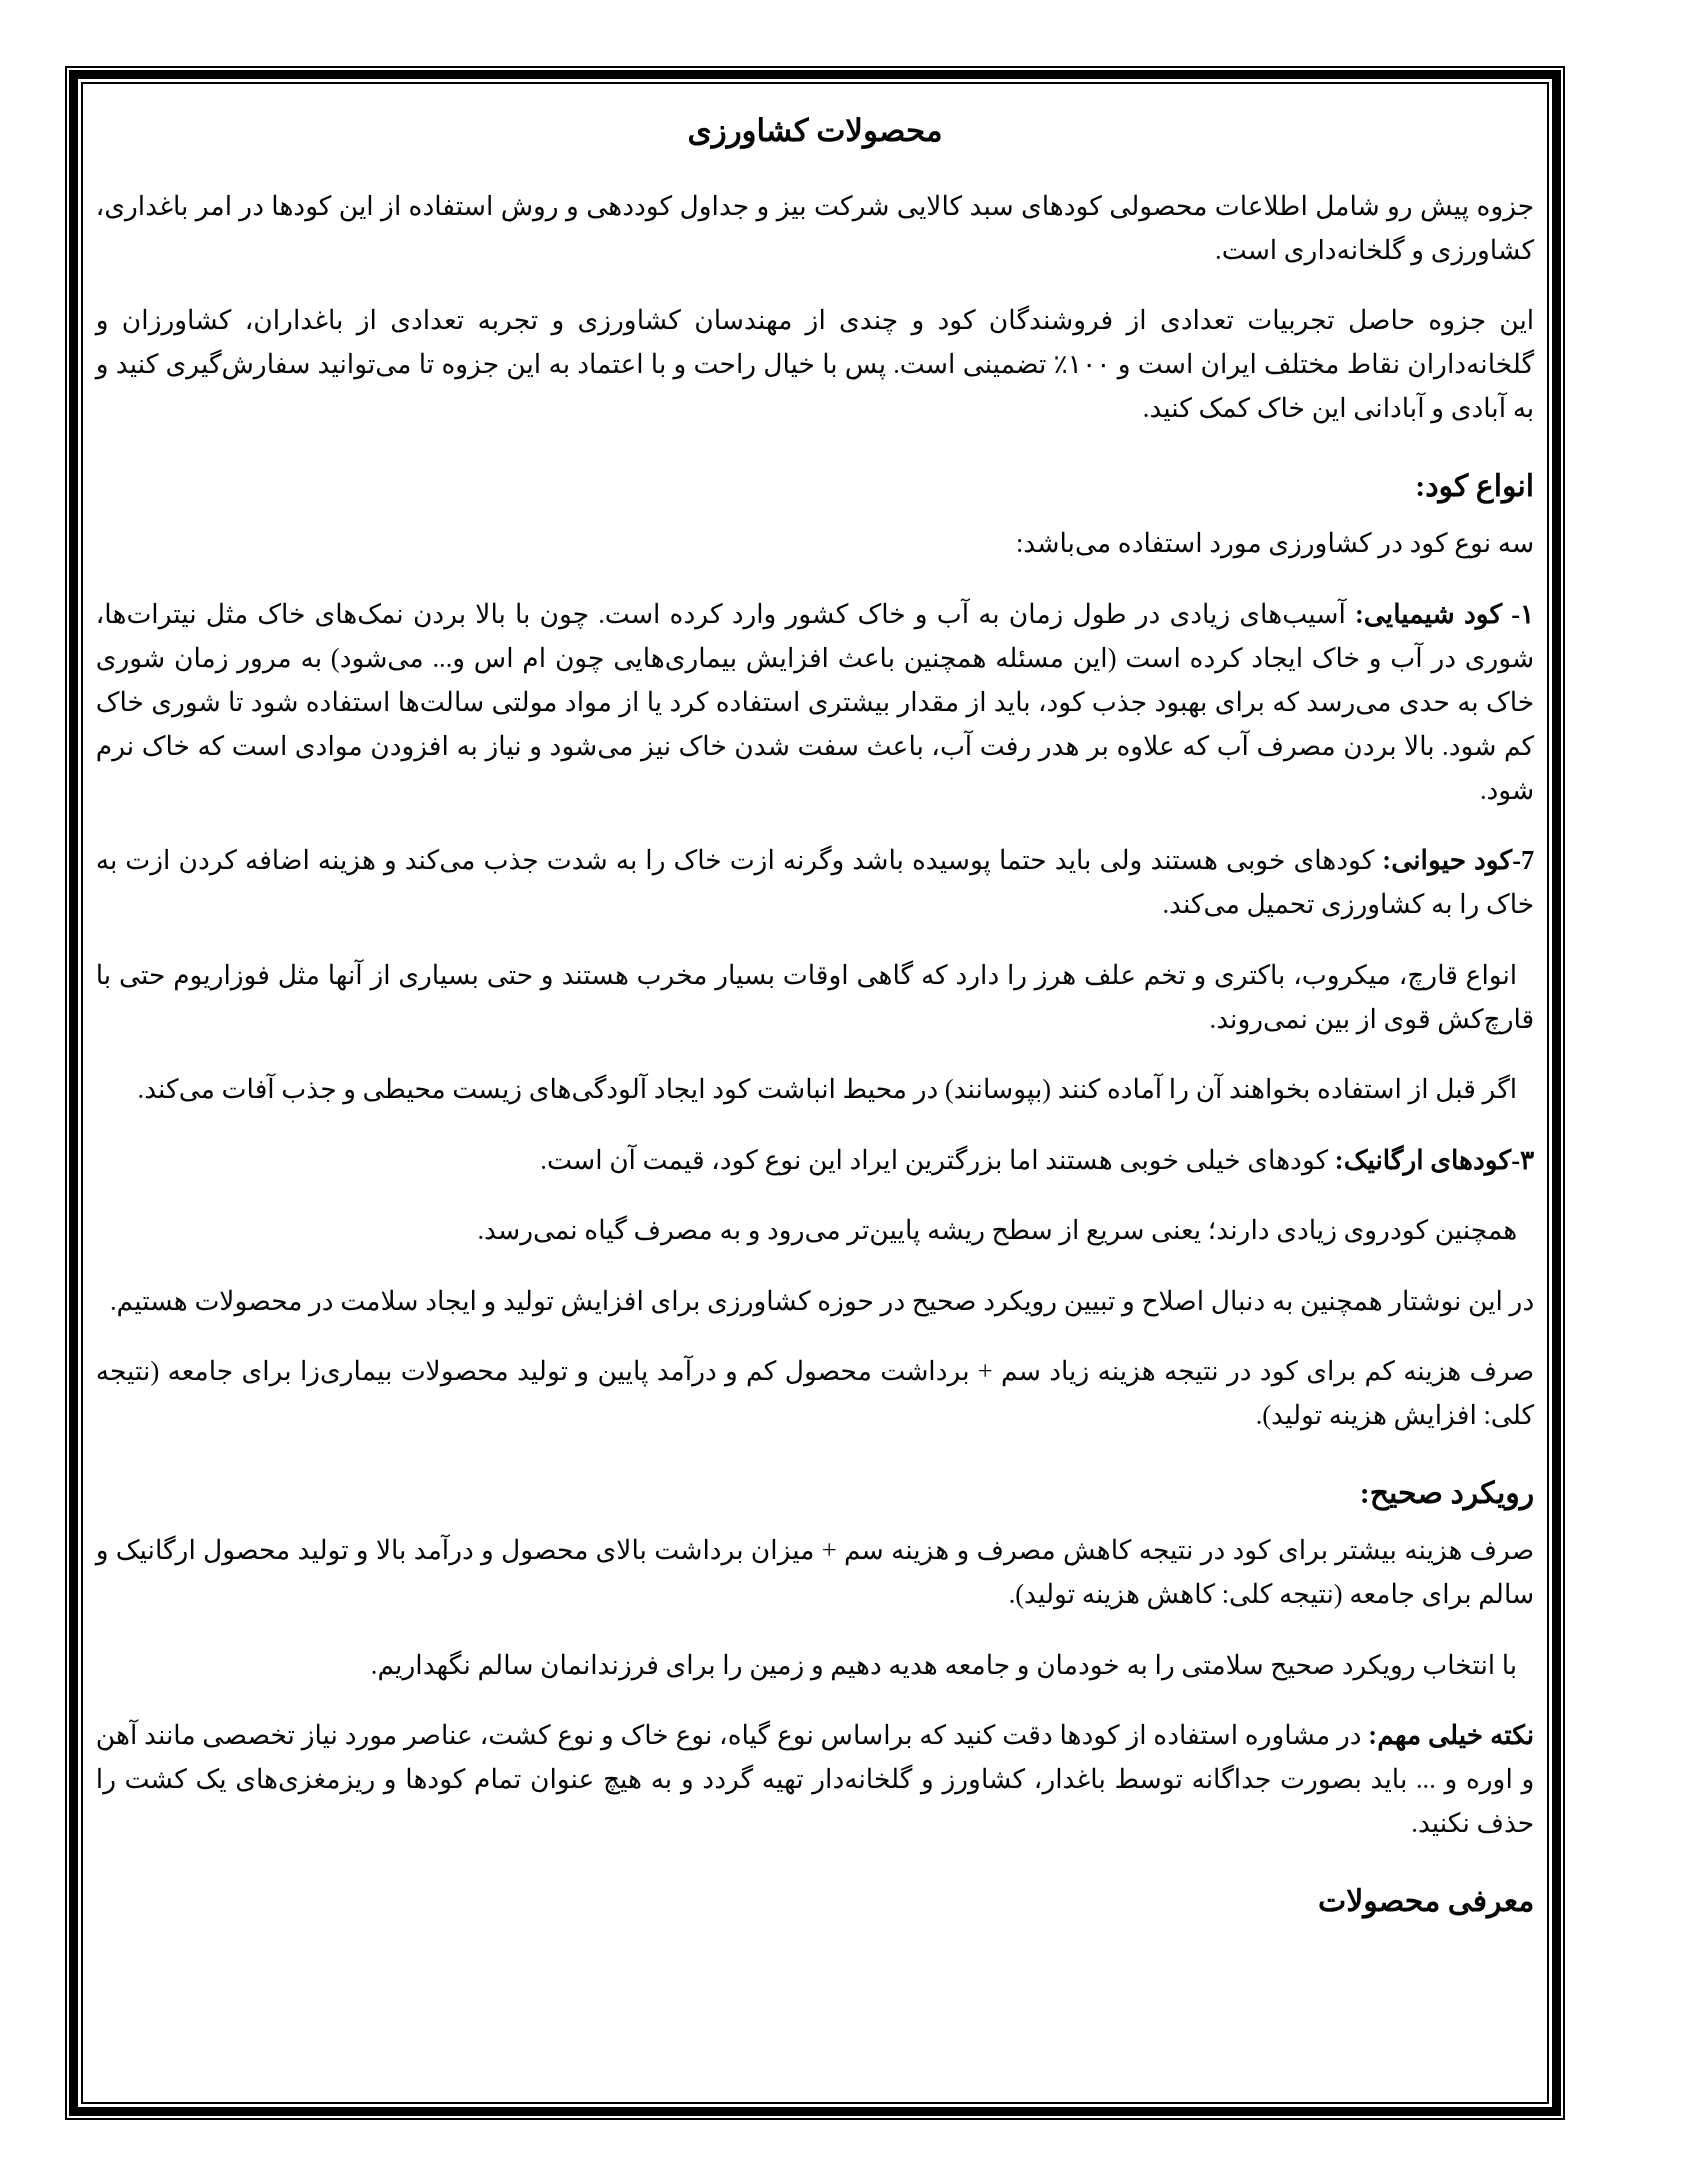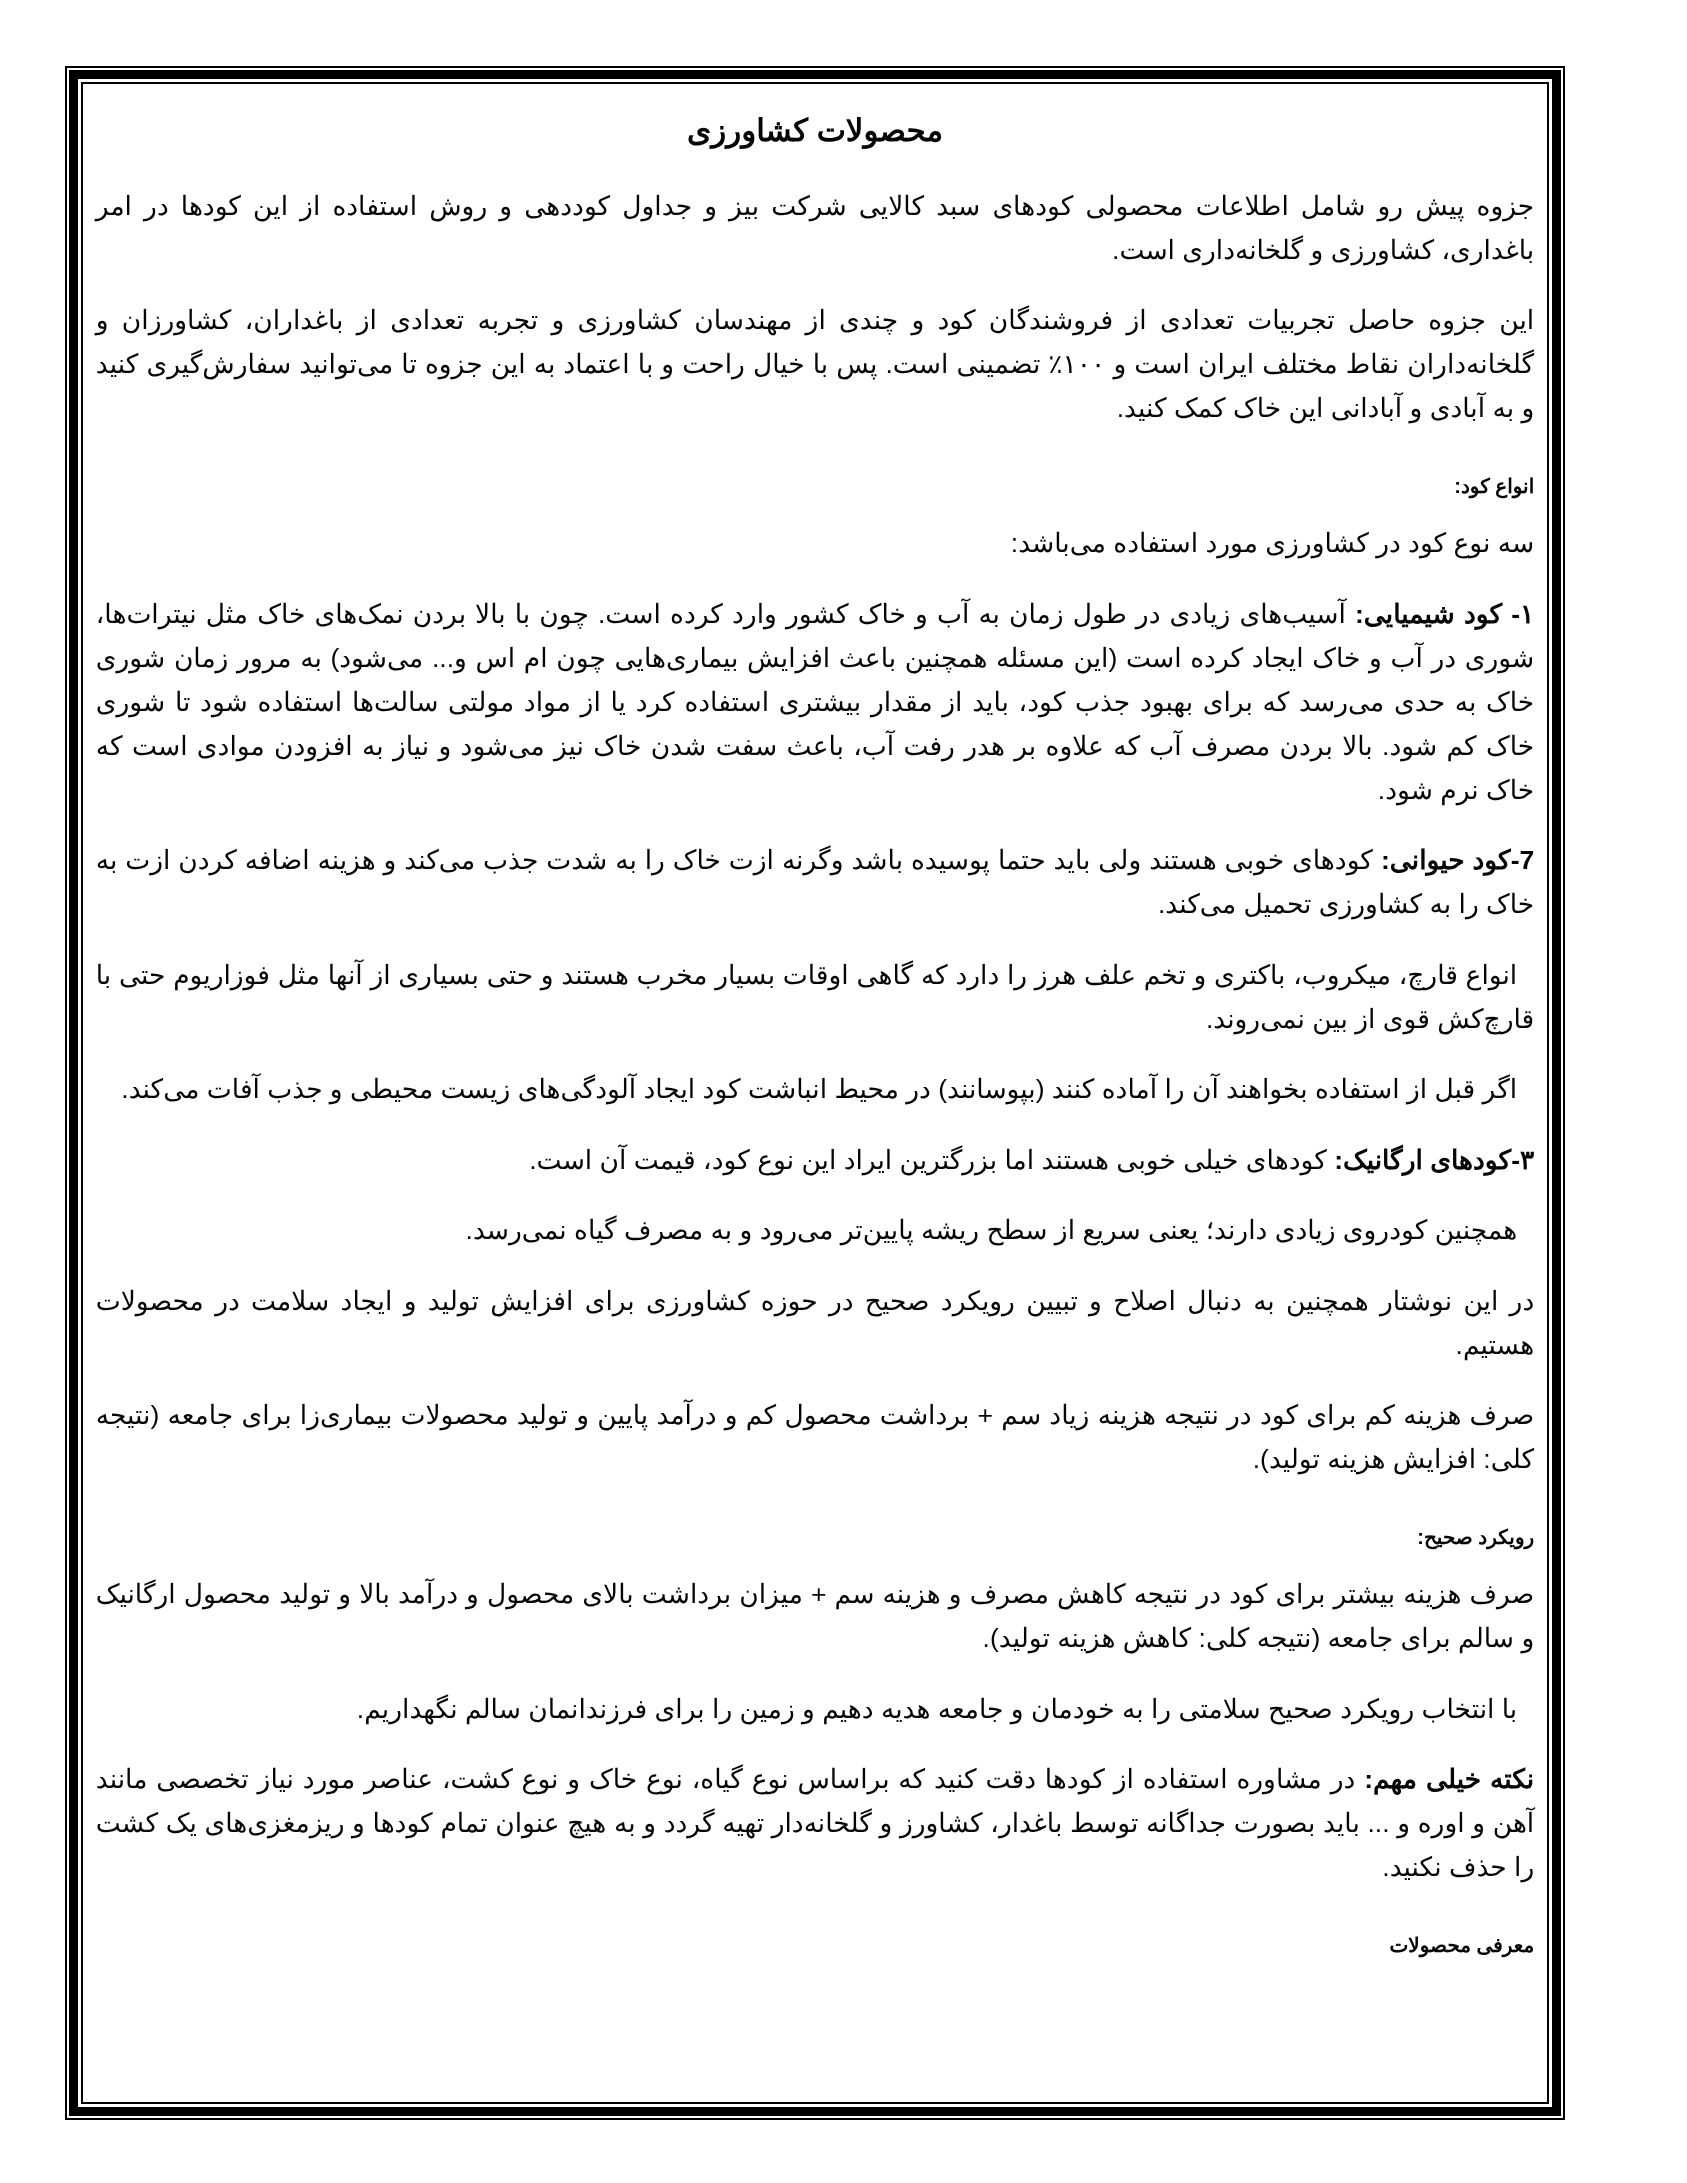--- a/index.html
+++ b/index.html
@@ -5,21 +5,21 @@
   html, body {
     margin: 0;
     padding: 0;
     background: #ffffff;
   }
   .page {
     position: relative;
     width: 1630px;
     height: 2183px;
     background: #ffffff;
-    font-family: Liberation Sans, sans-serif;
+    font-family: Liberation Serif, serif;
     color: #060606;
     direction: rtl;
     overflow: hidden;
   }
   
   .frame-outer {
     position: absolute;
     top: 66px; left: 65px; right: 65px; bottom: 63px;
     border: 2.6px solid #000;
     padding: 2px;
@@ -43,21 +43,21 @@
     line-height: 44px;
   }
   .doc h1 {
     font-size: 31px;
     font-weight: bold;
     text-align: center;
     margin: 8px 0 30px 0;
     line-height: 46px;
   }
   .doc h2 {
-    font-size: 20px;
+    font-size: 30px;
     font-weight: bold;
     text-align: right;
     margin: 34px 0 0 0;
     line-height: 44px;
   }
   .doc p {
     margin: 26.5px 0 0 0;
     text-align: justify;
   }
   .doc h2 + p {

